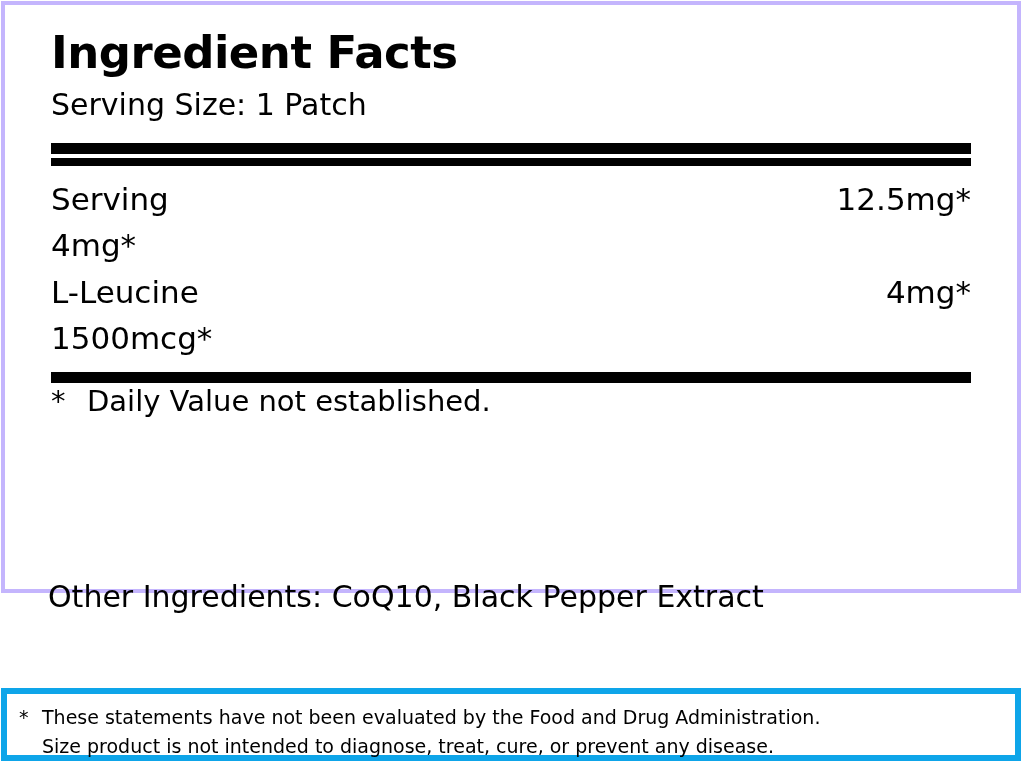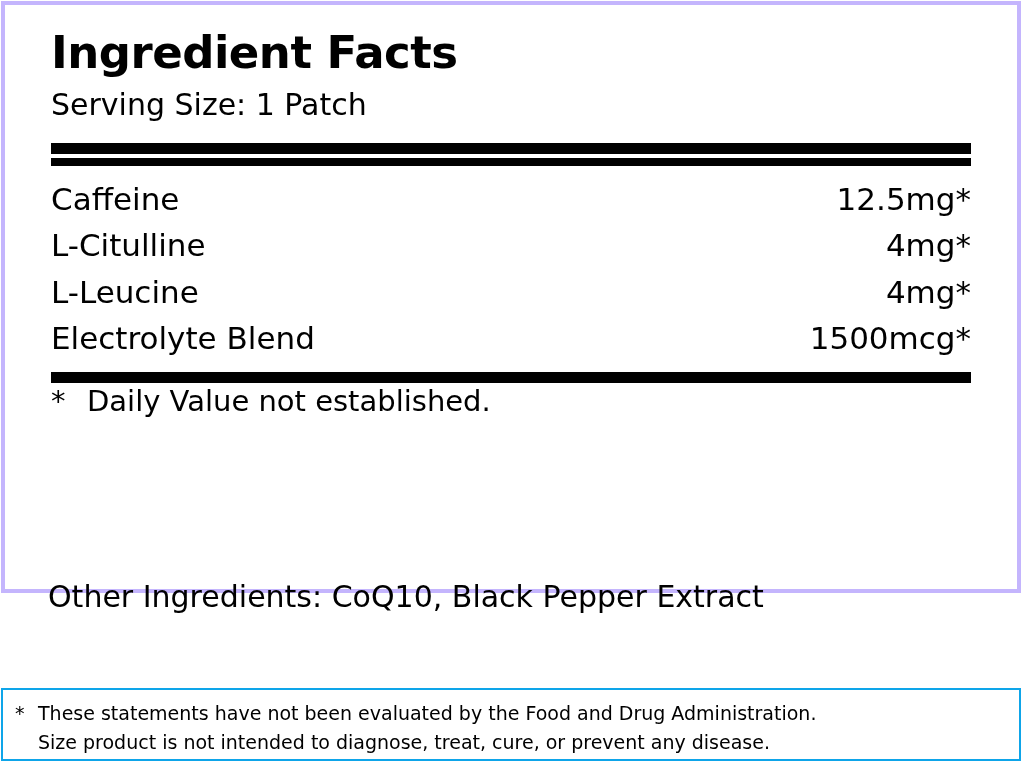--- a/index.html
+++ b/index.html
@@ -106,21 +106,21 @@
     white-space: nowrap;
   }
 
   .disclaimer-box {
     position: absolute;
     left: 1px;
     top: 688px;
     width: 1020px;
     height: 73px;
     box-sizing: border-box;
-    border: 2px solid #0ea5e9;
+    border: 6px solid #0ea5e9;
     padding: 9px 10px 0 12px;
   }
   .disclaimer-line {
     font-size: 19px;
     line-height: 1.52;
     white-space: nowrap;
   }
   .disclaimer-line .star {
     display: inline-block;
     width: 23px;
@@ -141,36 +141,34 @@
     <div class="serving-line">Serving Size: 1 Patch</div>
 
     <div class="rule-thick"></div>
 
 
     <div class="rule-med"></div>
 
     <div class="rows">
 
       <div class="row">
-        <span class="name">Caffeine</span>
+        <span class="name">Serving</span>
         <span class="amt">12.5mg*</span>
       </div>
 
       <div class="row">
-        <span class="name">L-Citulline</span>
         <span class="amt">4mg*</span>
       </div>
 
       <div class="row">
         <span class="name">L-Leucine</span>
         <span class="amt">4mg*</span>
       </div>
 
       <div class="row">
-        <span class="name">Electrolyte Blend</span>
         <span class="amt">1500mcg*</span>
       </div>
 
     </div>
 
     <div class="rule-bottom"></div>
 
     <div class="footnote">
       <span class="star">*</span><span>Daily Value not established.</span>
     </div>

